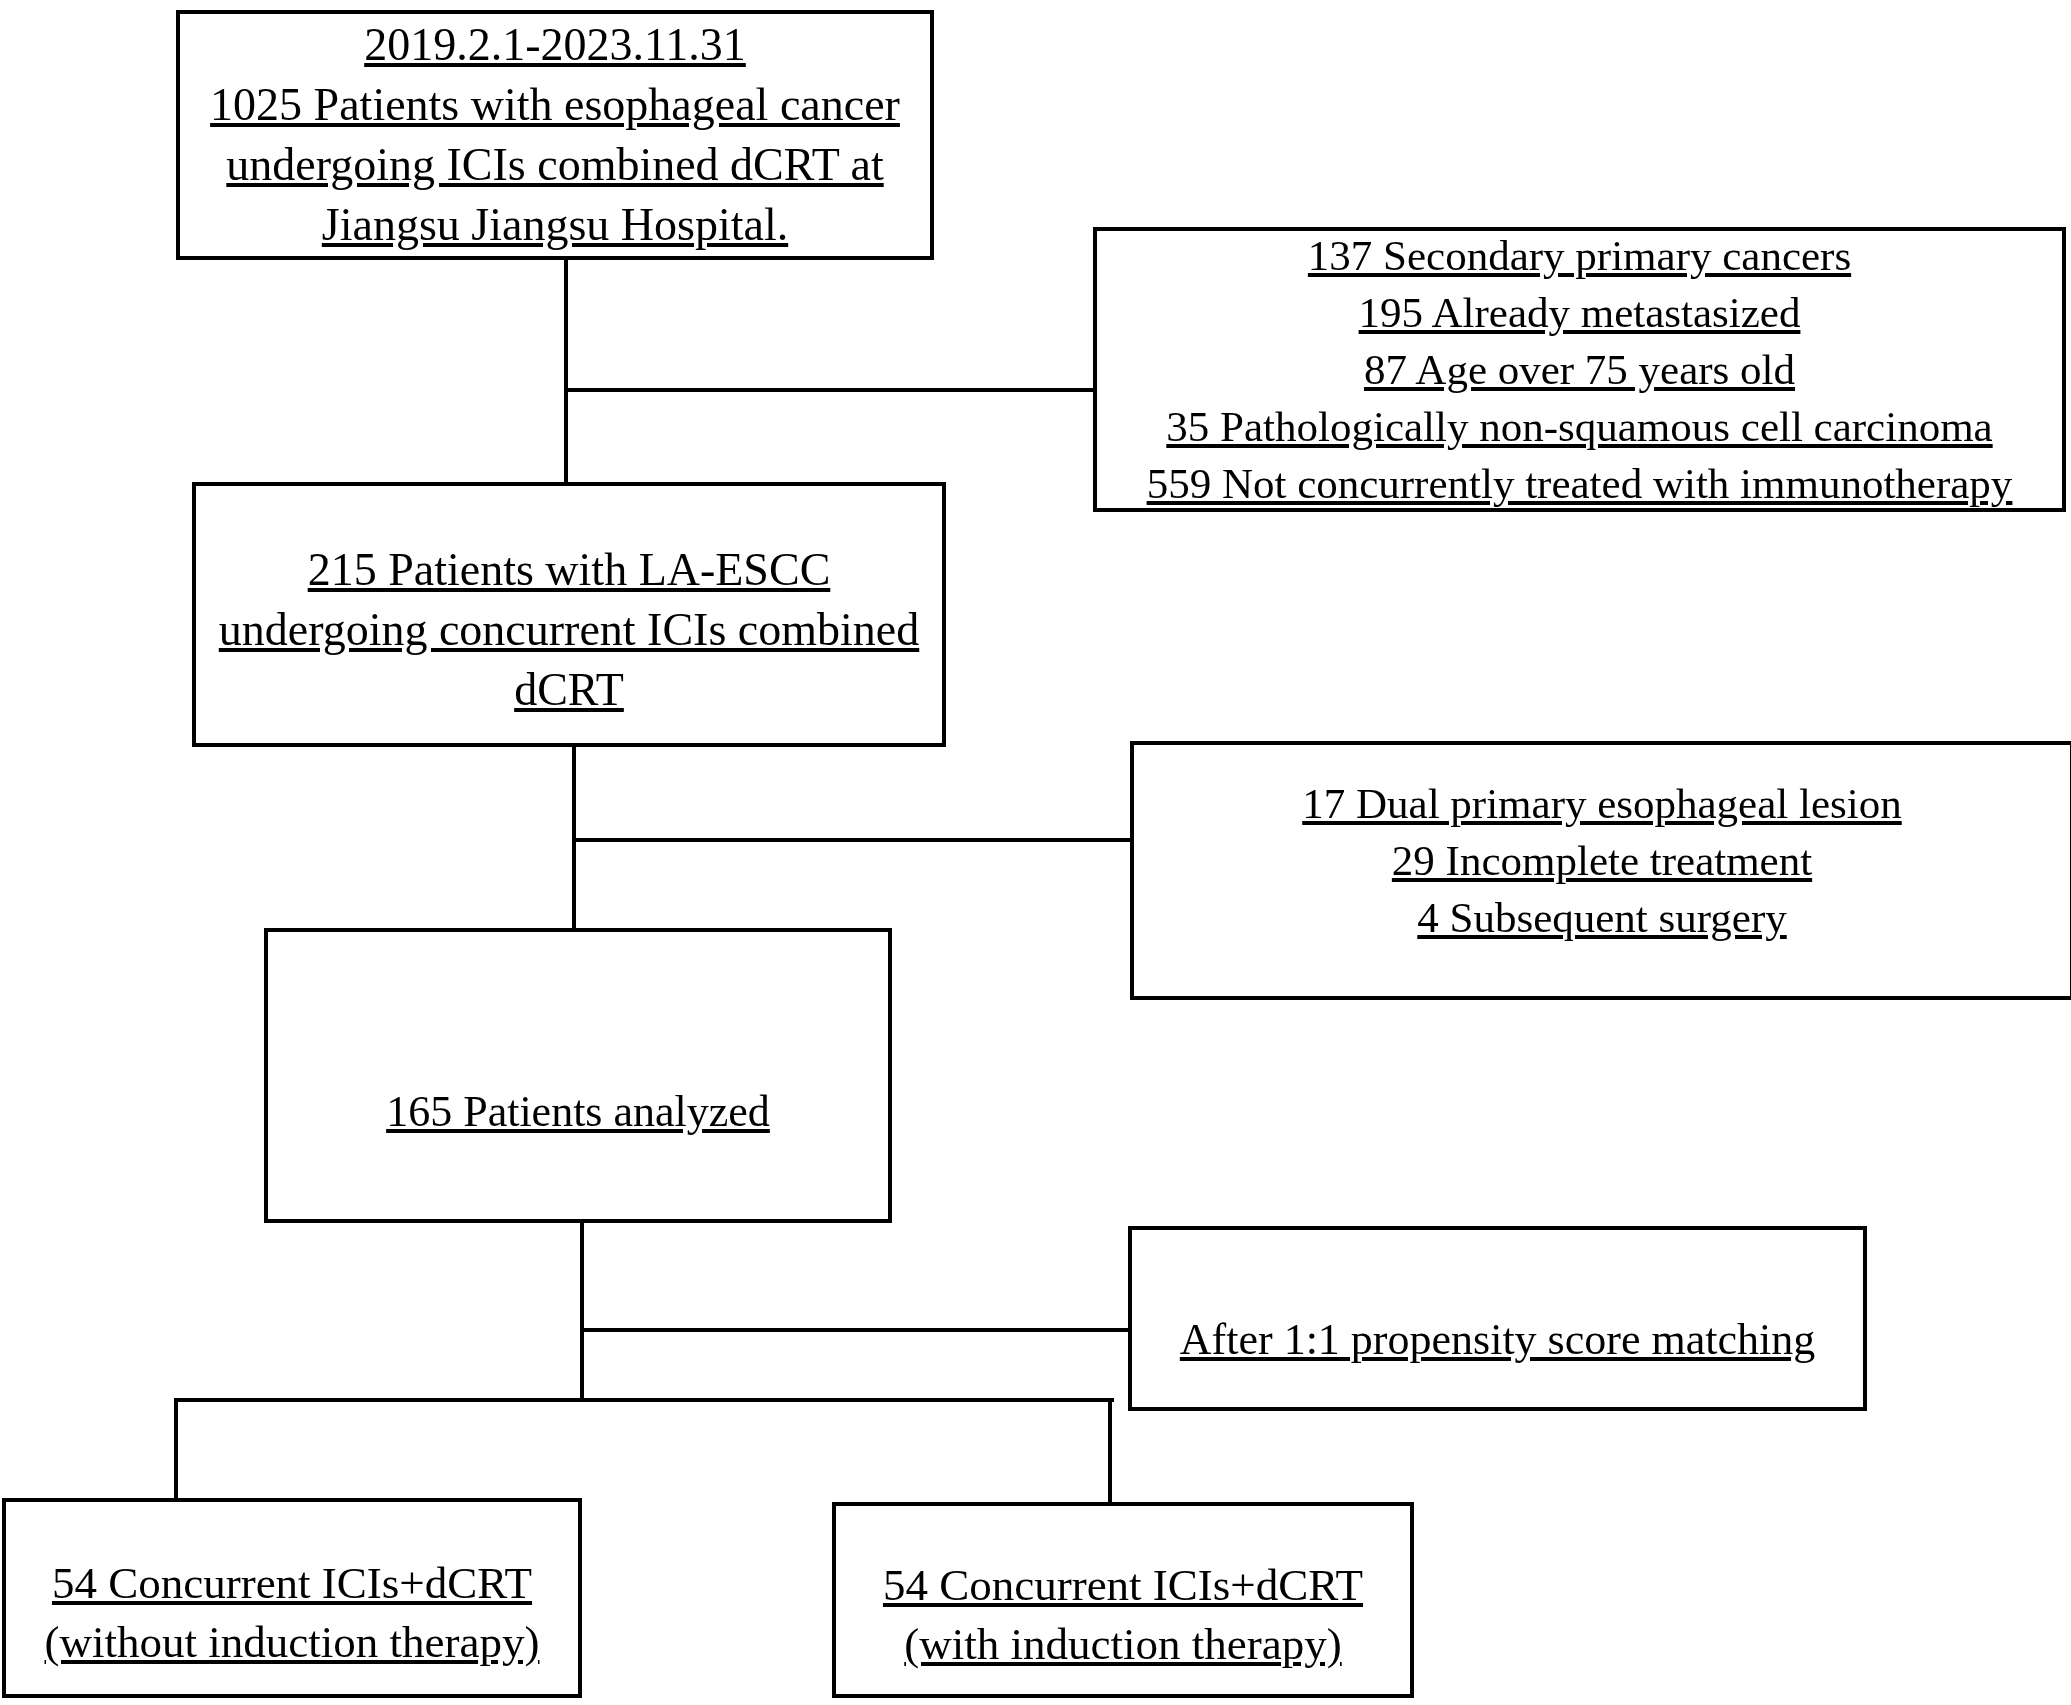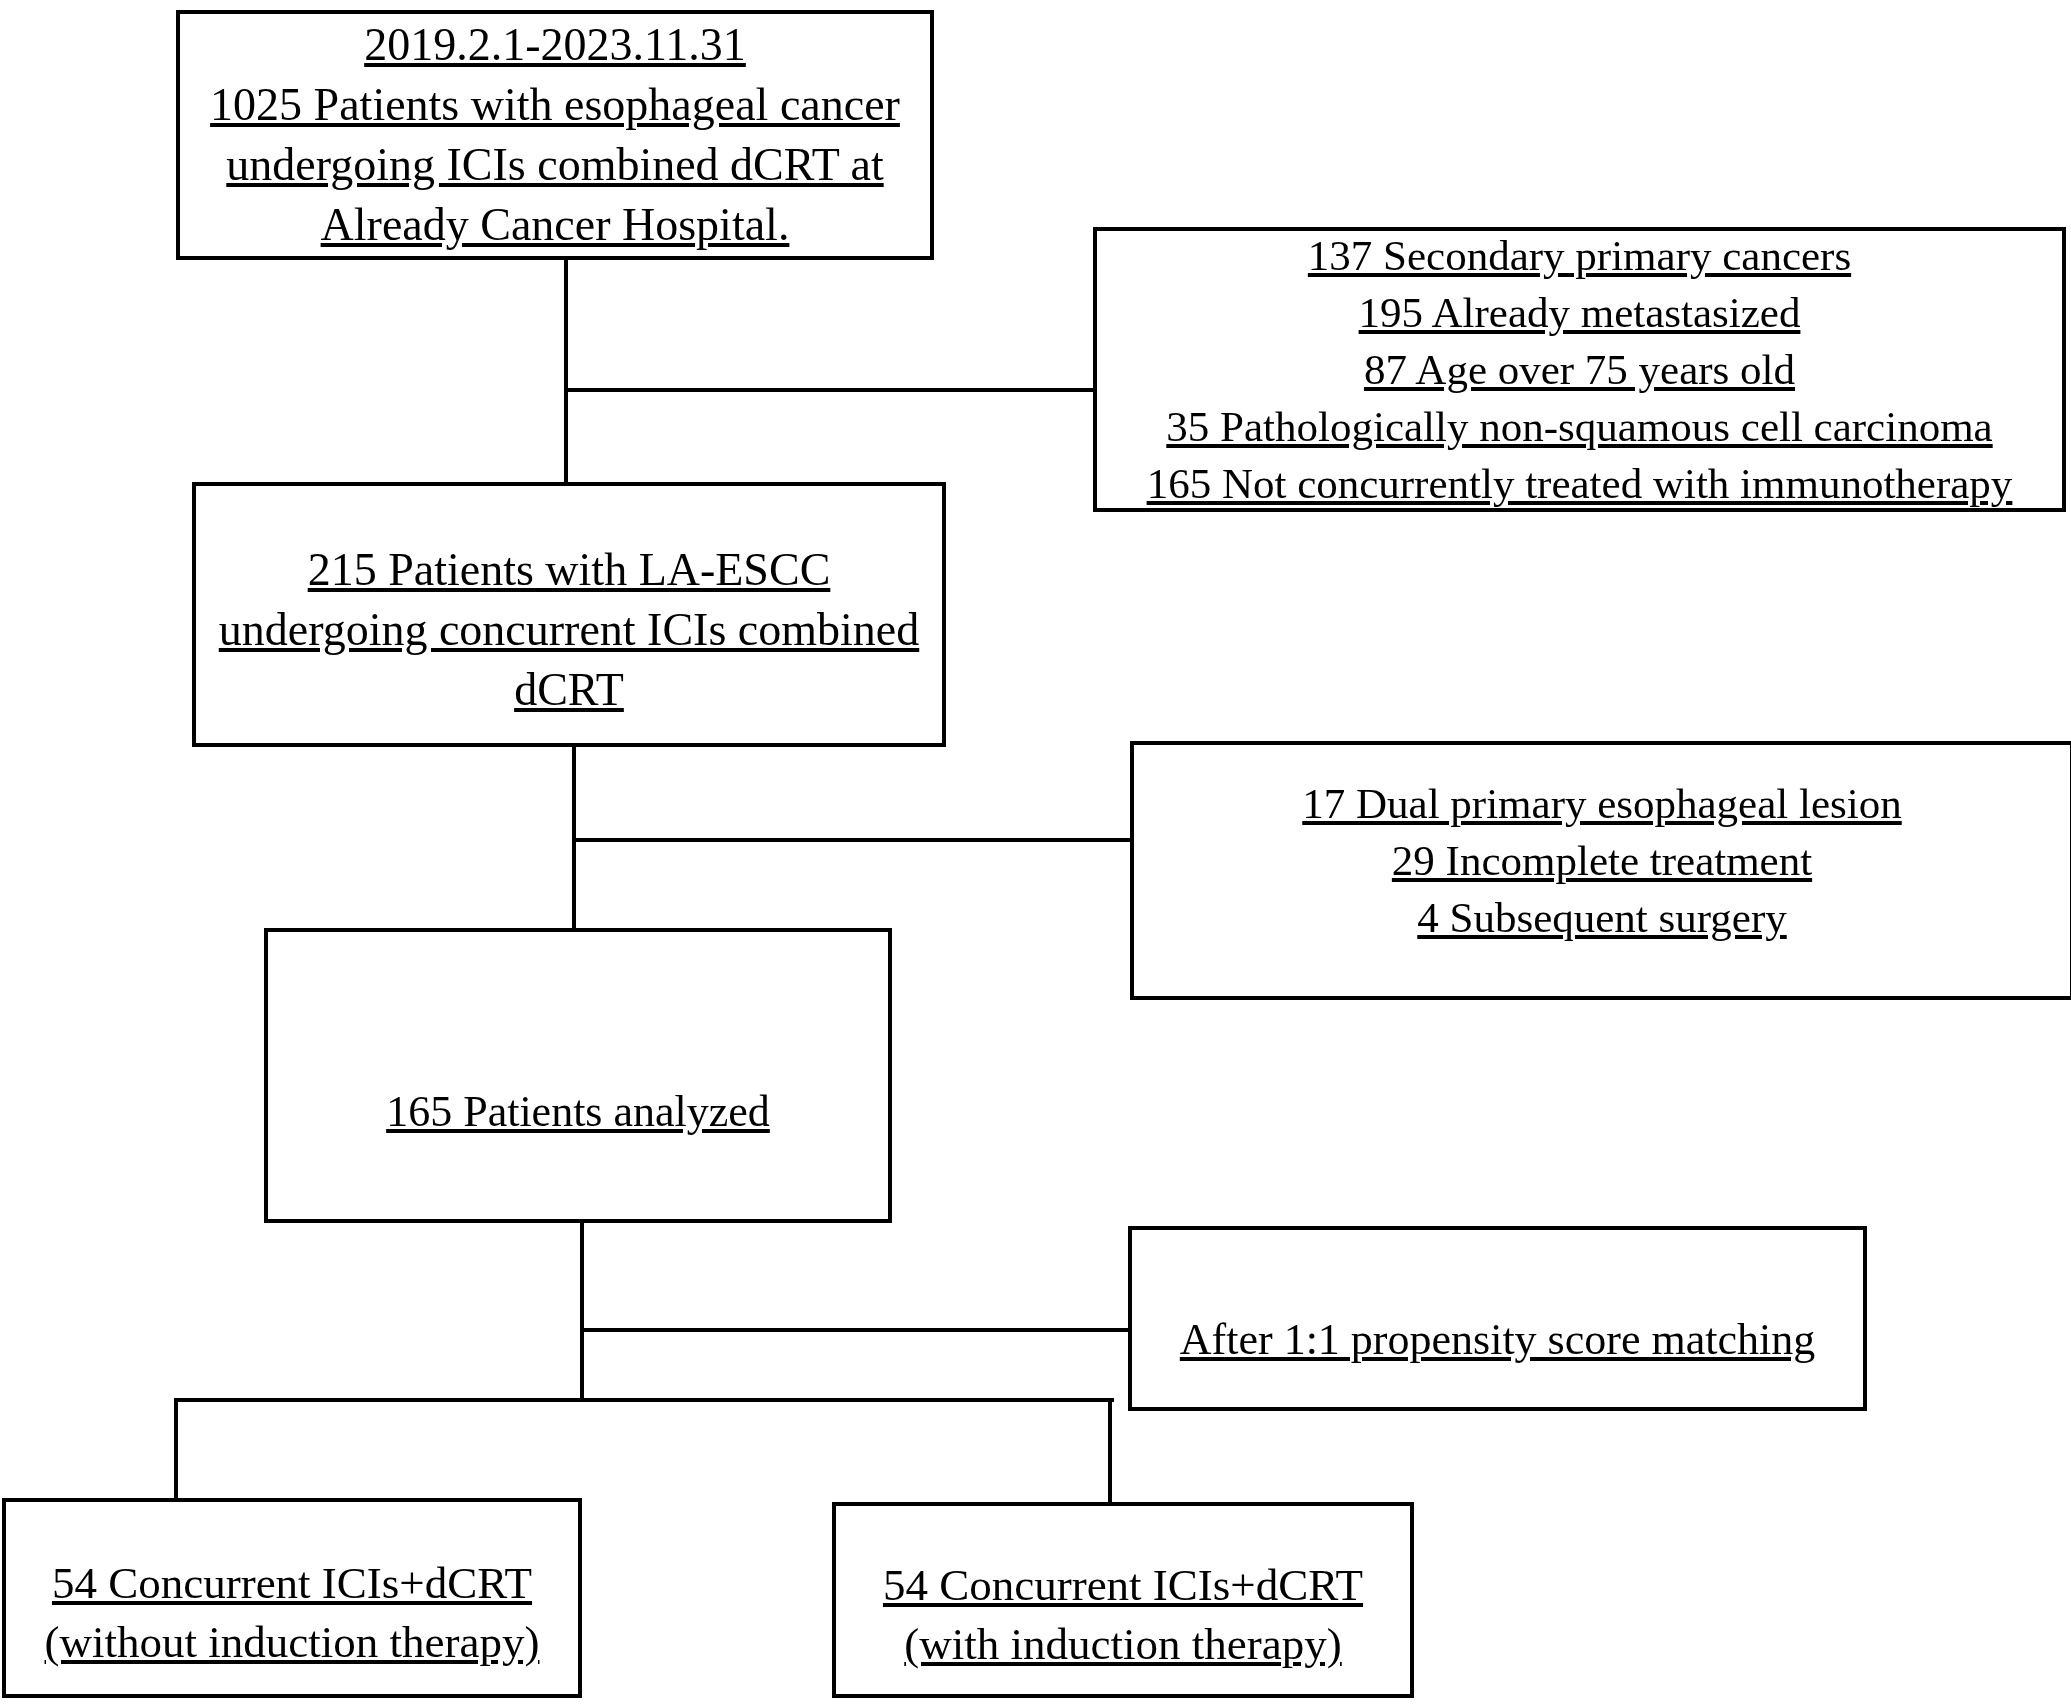--- a/index.html
+++ b/index.html
@@ -69,29 +69,29 @@
   <div class="connector" id="trunk-3"></div>
   <div class="connector" id="branch-3"></div>
   <div class="connector" id="split-bar"></div>
   <div class="connector" id="drop-left"></div>
   <div class="connector" id="drop-right"></div>
 
   <div class="box" id="box-source">
     <div class="line">2019.2.1-2023.11.31</div>
     <div class="line">1025 Patients with esophageal cancer</div>
     <div class="line">undergoing ICIs combined dCRT at</div>
-    <div class="line">Already Cancer Hospital.</div>
+    <div class="line">Jiangsu Jiangsu Hospital.</div>
   </div>
 
   <div class="box" id="box-exclusions-1">
     <div class="line">137 Secondary primary cancers</div>
     <div class="line">195 Already metastasized</div>
     <div class="line">87 Age over 75 years old</div>
     <div class="line">35 Pathologically non-squamous cell carcinoma</div>
-    <div class="line">165 Not concurrently treated with immunotherapy</div>
+    <div class="line">559 Not concurrently treated with immunotherapy</div>
   </div>
 
   <div class="box" id="box-laescc">
     <div class="line">215 Patients with LA-ESCC</div>
     <div class="line">undergoing concurrent ICIs combined</div>
     <div class="line">dCRT</div>
   </div>
 
   <div class="box" id="box-exclusions-2">
     <div class="line">17 Dual primary esophageal lesion</div>

